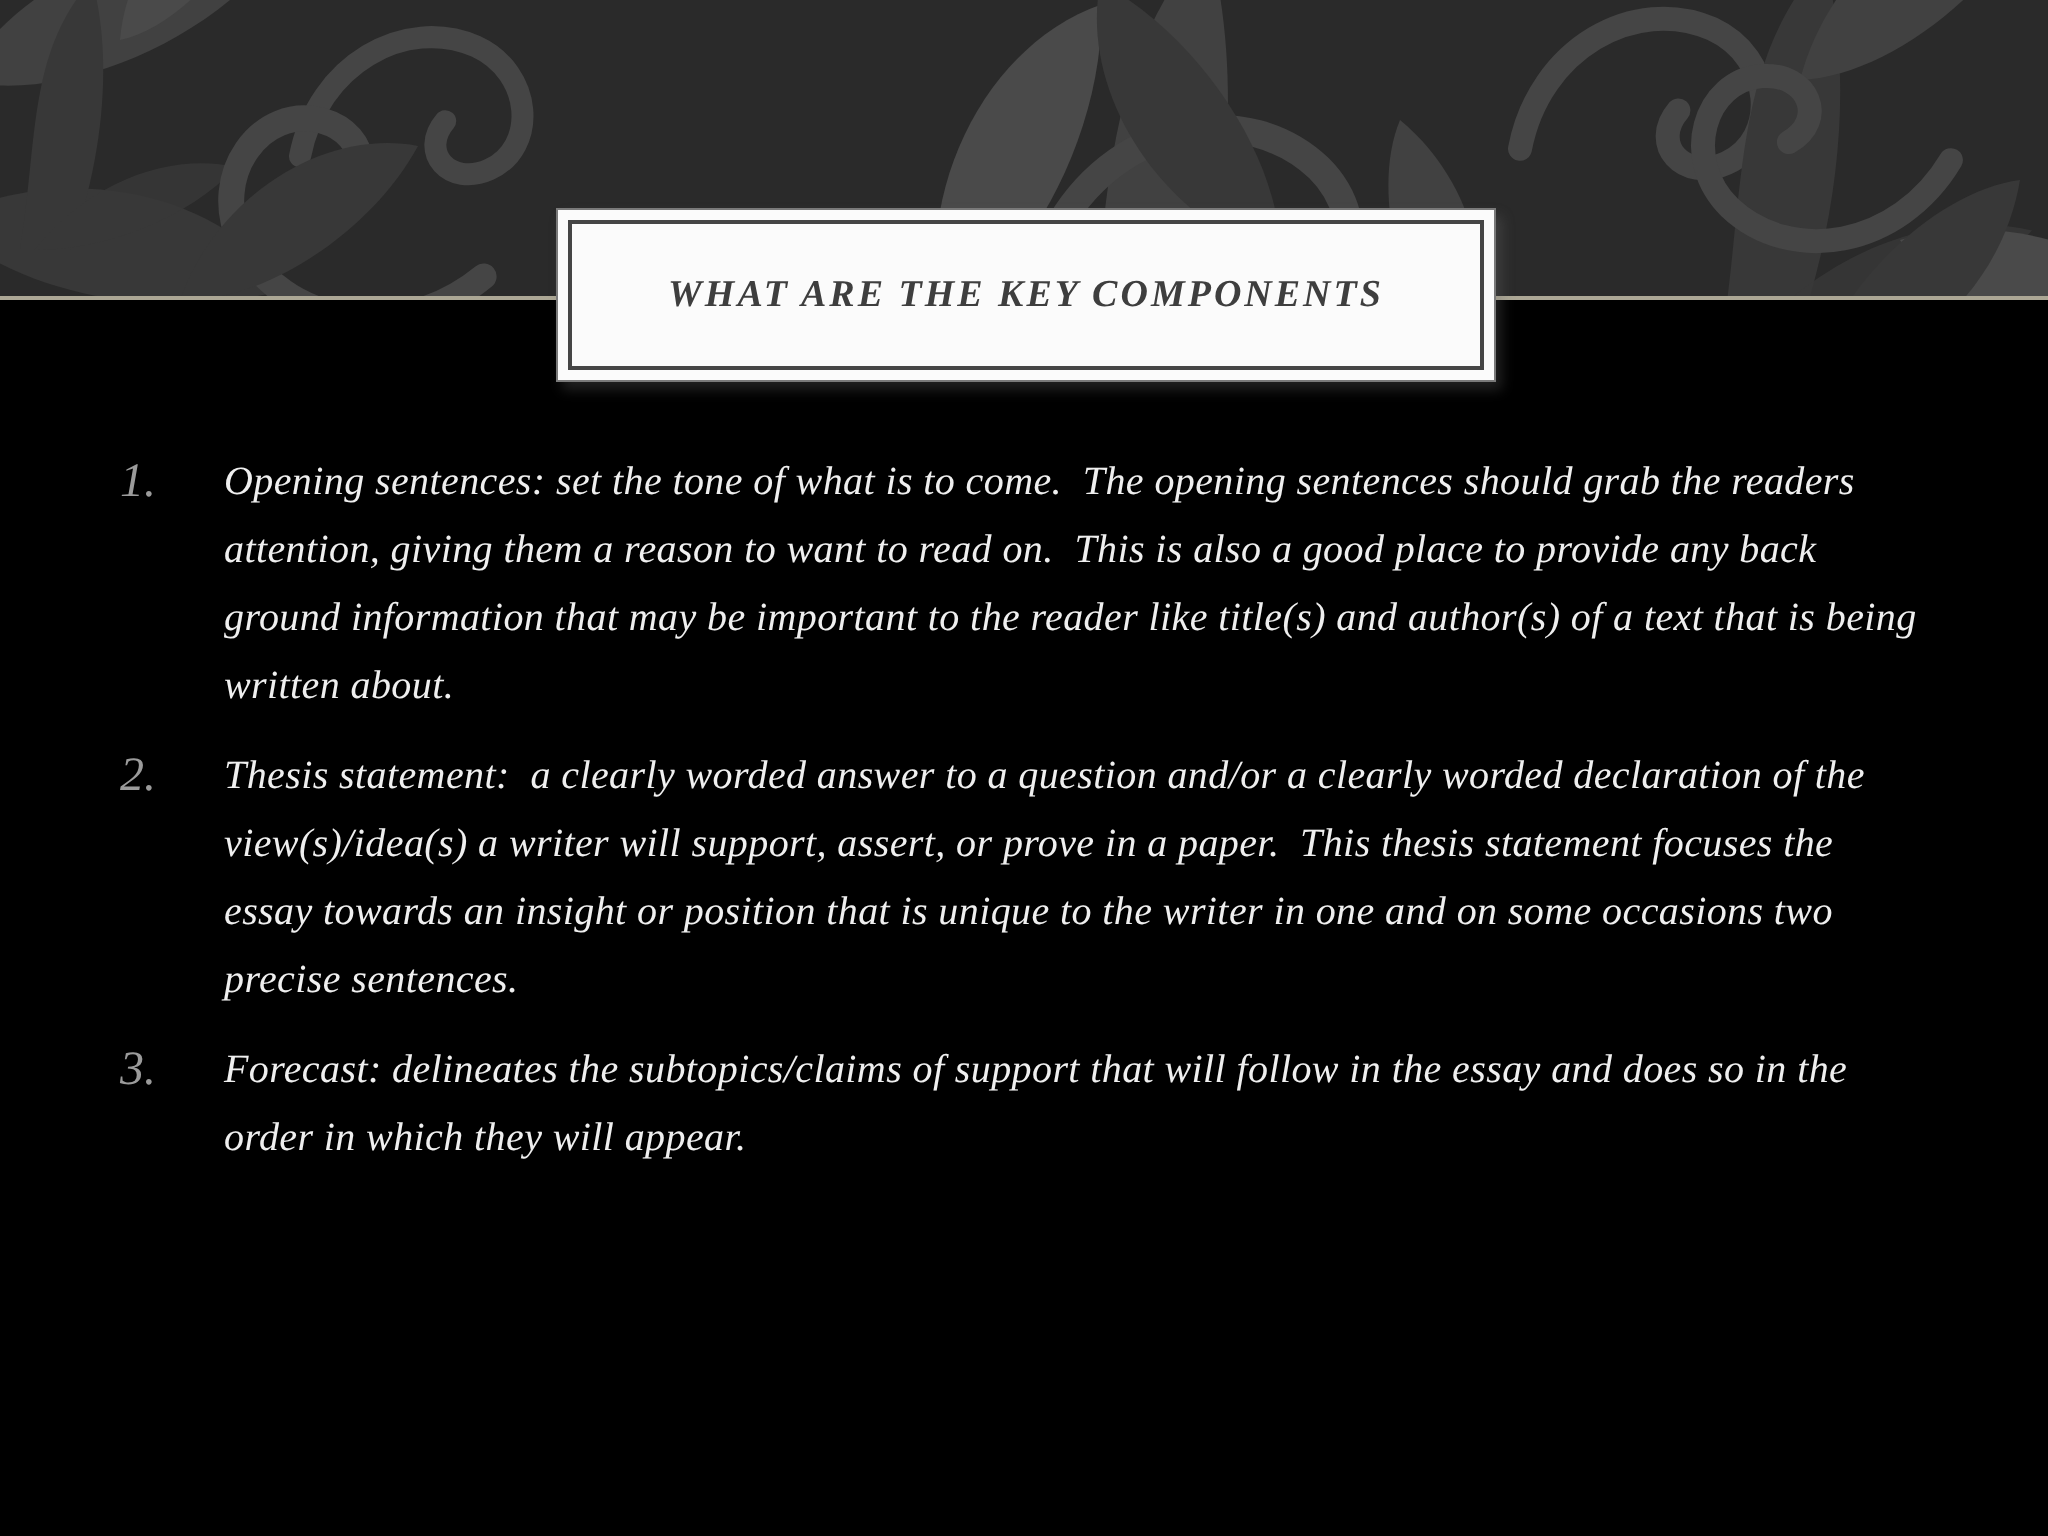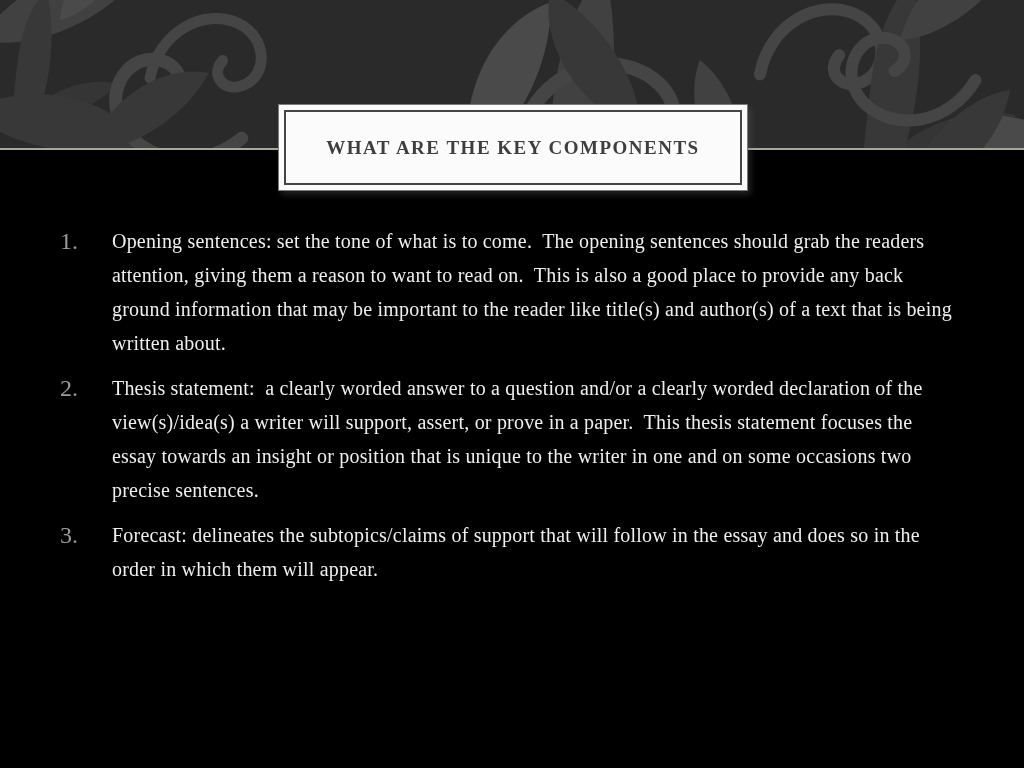--- a/index.html
+++ b/index.html
@@ -2,20 +2,21 @@
 <html><head>
 <meta charset="utf-8">
 <style>
   html,body{margin:0;padding:0;background:#111;}
   .slide{
     position:relative;
     width:1024px;height:768px;
     background:#000;
     overflow:hidden;
     font-family:"Liberation Serif","DejaVu Serif",serif;
+    font-style:italic;
   }
   
   .band{
     position:absolute;left:0;top:0;width:1024px;height:148px;
     background:#2a2a2a;
     border-bottom:2px solid #aca795;
   }
   .band svg{display:block;}
   .motif-dark{fill:#383838;}
   .motif-mid{fill:#414141;}
@@ -123,18 +124,18 @@
       <li>
         <span class="li-num">1.</span>
         <span class="li-text">Opening sentences: set the tone of what is to come.  The opening sentences should grab the readers attention, giving them a reason to want to read on.  This is also a good place to provide any back ground information that may be important to the reader like title(s) and author(s) of a text that is being written about.</span>
       </li>
       <li>
         <span class="li-num">2.</span>
         <span class="li-text">Thesis statement:  a clearly worded answer to a question and/or a clearly worded declaration of the view(s)/idea(s) a writer will support, assert, or prove in a paper.  This thesis statement focuses the essay towards an insight or position that is unique to the writer in one and on some occasions two precise sentences.</span>
       </li>
       <li>
         <span class="li-num">3.</span>
-        <span class="li-text">Forecast: delineates the subtopics/claims of support that will follow in the essay and does so in the order in which them will appear.</span>
+        <span class="li-text">Forecast: delineates the subtopics/claims of support that will follow in the essay and does so in the order in which they will appear.</span>
       </li>
     </ol>
   </div>
 
 </div>
 
 </body></html>

